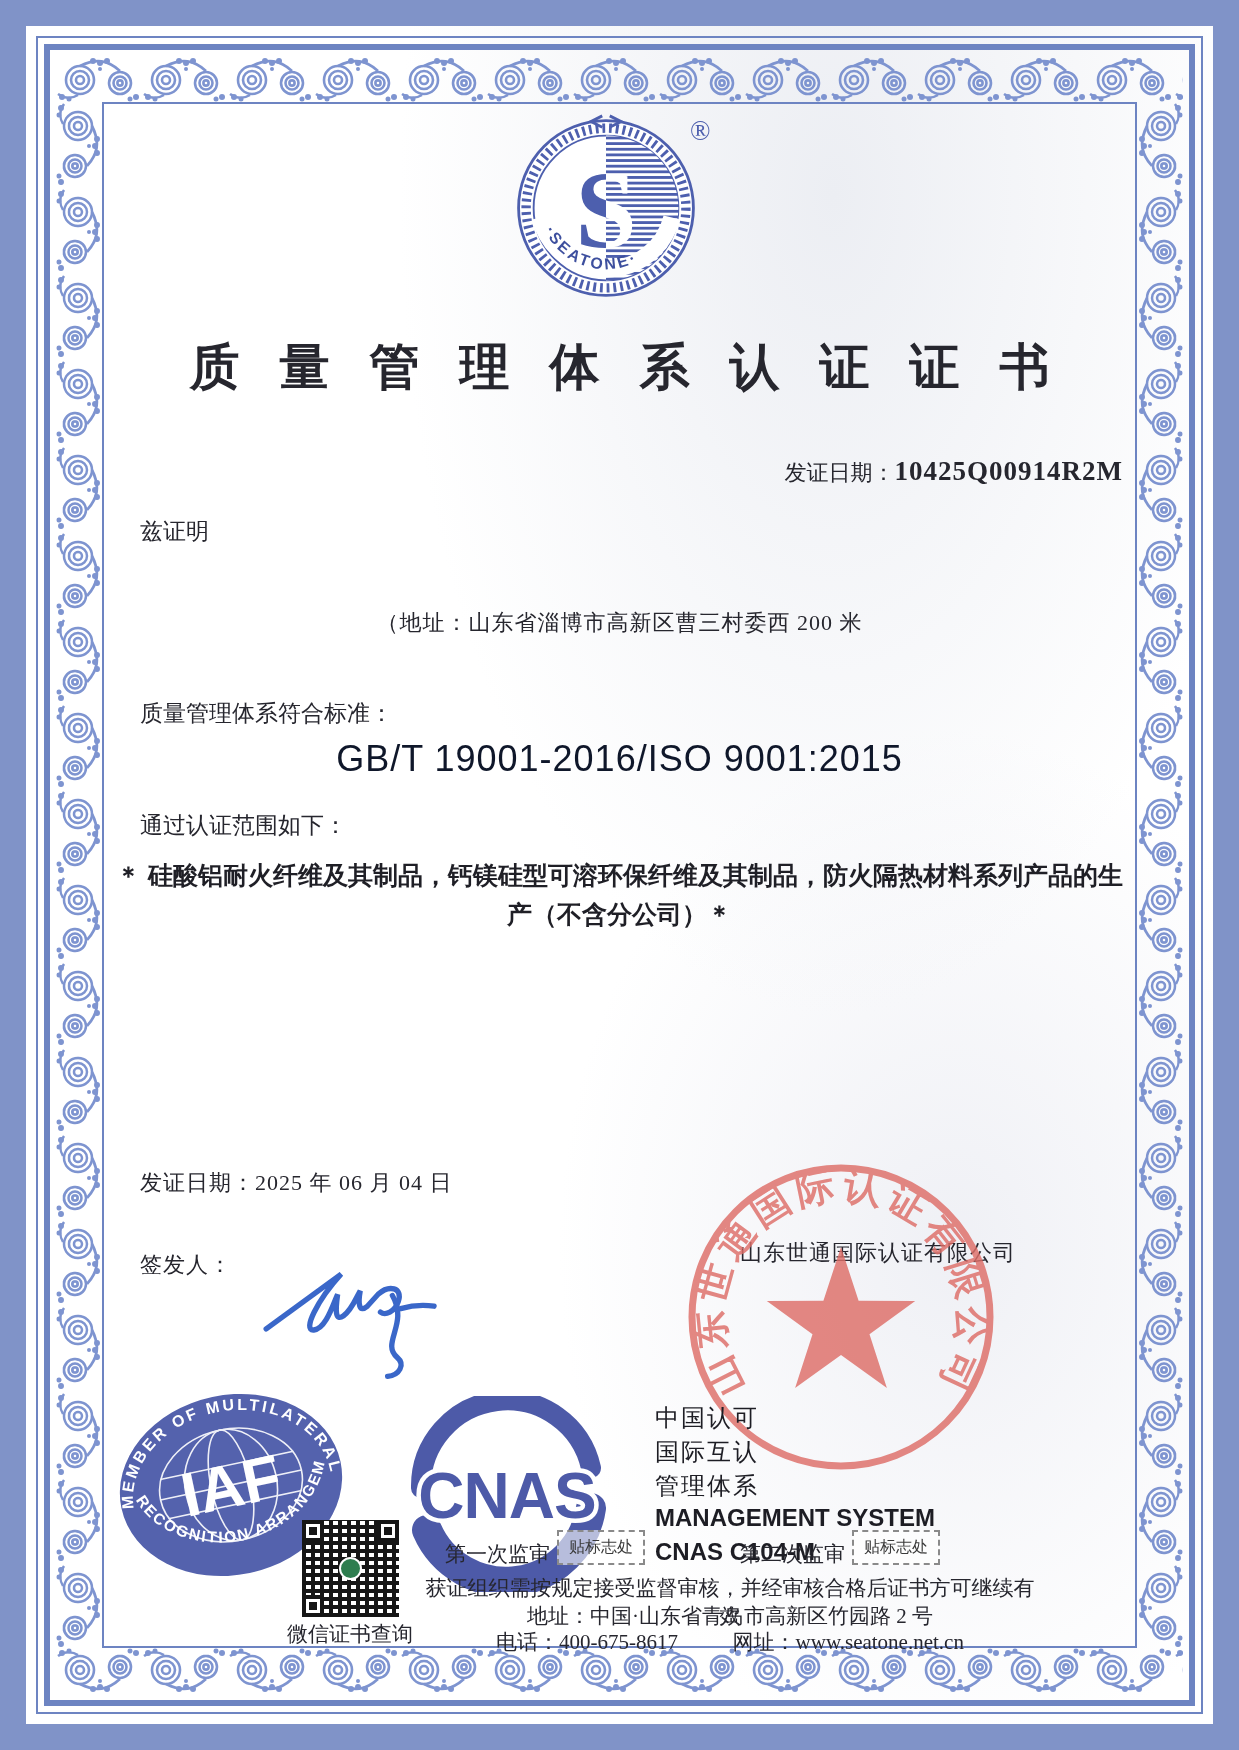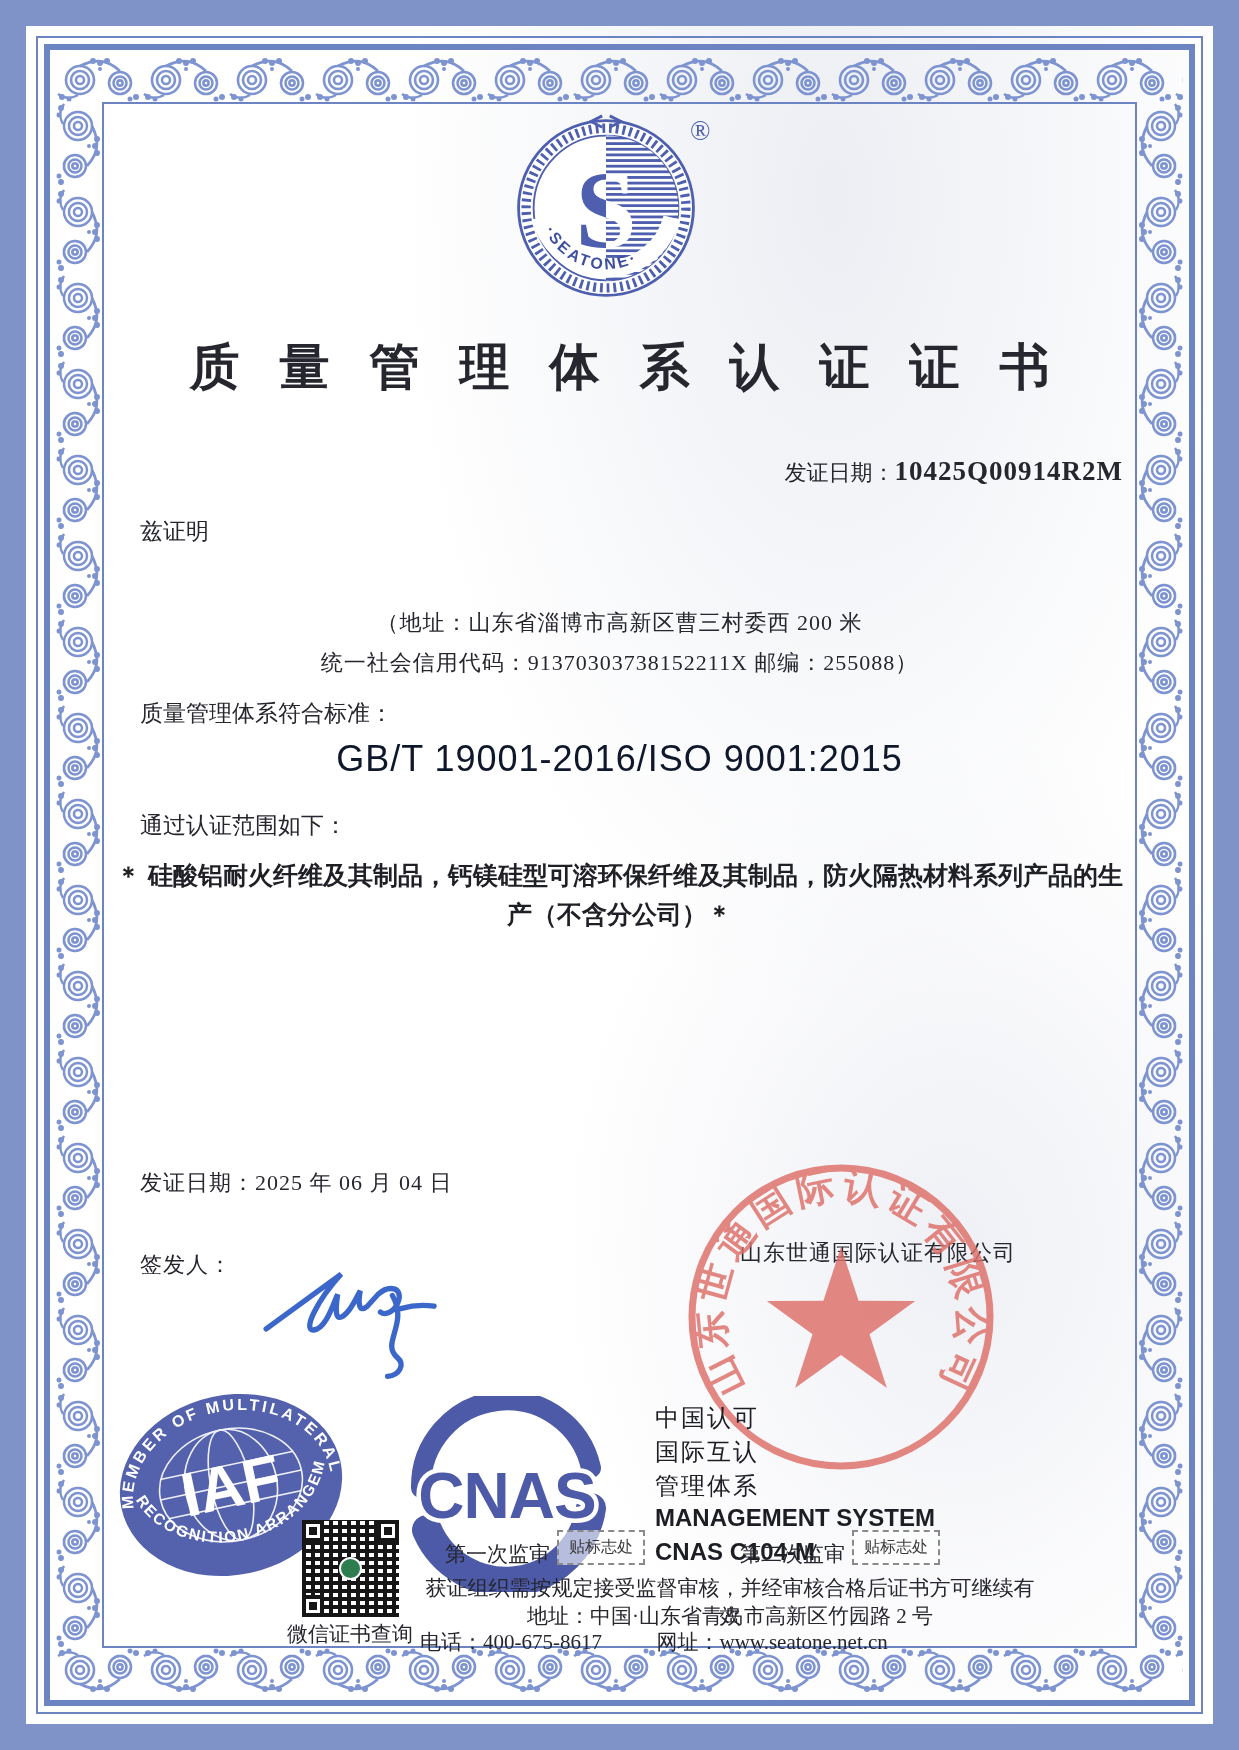--- a/index.html
+++ b/index.html
@@ -143,21 +143,20 @@
   <div class="abs regmark">®</div>
 
   <div class="abs title">质量管理体系认证证书</div>
 
   <div class="abs certno">
     <span>发证日期：</span><b>10425Q00914R2M</b>
   </div>
 
   <div class="abs label" style="top:516px;left:140px">兹证明</div>
   <div class="abs center addr" style="top:608px">（地址：山东省淄博市高新区曹三村委西 200 米</div>
-  <div class="abs center addr" style="top:648px">统一社会信用代码：91370303738152211X 邮编：255088）</div>
 
   <div class="abs label" style="top:698px;left:140px">质量管理体系符合标准：</div>
   <div class="abs center std">GB/T 19001-2016/ISO 9001:2015</div>
 
   <div class="abs label" style="top:810px;left:140px">通过认证范围如下：</div>
   <div class="abs scope">＊ 硅酸铝耐火纤维及其制品，钙镁硅型可溶环保纤维及其制品，防火隔热材料系列产品的生产（不含分公司）＊</div>
 
 
   <div class="abs dateline" style="top:1168px;left:140px">
     <span>发证日期：</span><span>2025 年 06 月 04 日</span>
@@ -226,19 +225,19 @@
   </div>
   <div class="abs small" style="top:1620px;left:287px">微信证书查询</div>
 
   <div class="abs small" style="top:1540px;left:445px">第一次监审</div>
   <div class="stickerbox" style="top:1530px;left:557px">贴标志处</div>
   <div class="abs small" style="top:1540px;left:740px">第二次监审</div>
   <div class="stickerbox" style="top:1530px;left:852px">贴标志处</div>
 
   <div class="abs small" style="top:1574px;left:420px;width:620px;text-align:center">获证组织需按规定接受监督审核，并经审核合格后证书方可继续有效</div>
   <div class="abs small" style="top:1602px;left:420px;width:620px;text-align:center">地址：中国·山东省青岛市高新区竹园路 2 号</div>
-  <div class="abs small" style="top:1628px;left:420px;width:620px;">
+  <div class="abs small" style="top:1628px;left:420px;width:620px;text-align:center">
     <span>电话：</span><span>400-675-8617</span>
     <span style="display:inline-block;width:44px"></span>
     <span>网址：</span><span>www.seatone.net.cn</span>
   </div>
 
 </div>
 
 </body></html>

